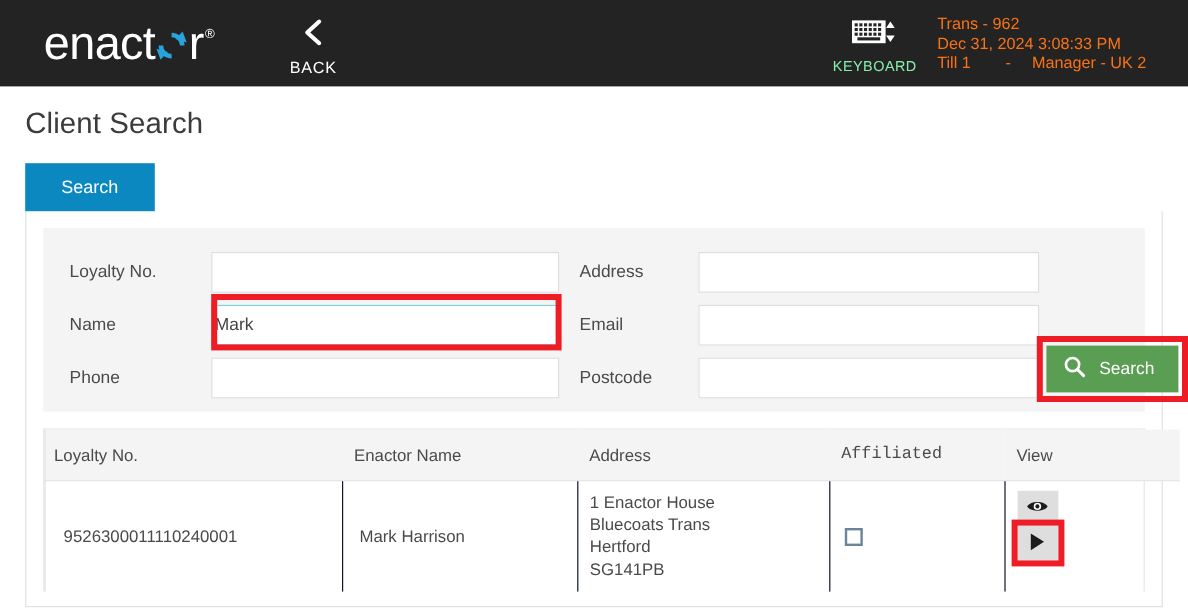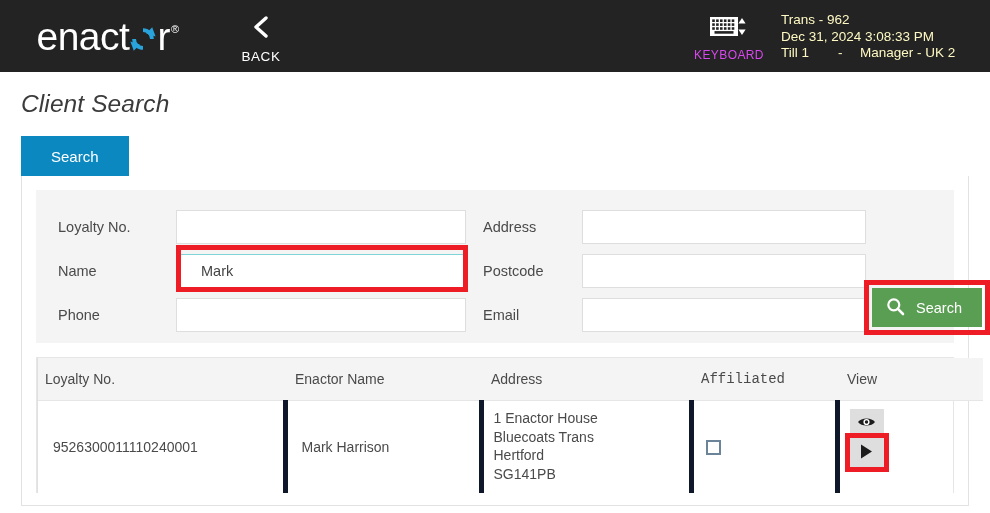--- a/index.html
+++ b/index.html
@@ -71,29 +71,29 @@
 
   .keyboard-btn {
     width: 92px; height: 100%;
     display: flex; flex-direction: column;
     align-items: center; justify-content: center;
     padding-top: 3px;
     cursor: pointer;
   }
   .kb-icon { display: flex; align-items: flex-start; }
   .keyboard-label {
-    color: #d946ef;
+    color: #86efac;
     font-size: 12px;
     letter-spacing: 0.4px;
     margin-top: 8px;
   }
 
   .trans-info {
     width: 215px;
-    color: #fef9c3;
+    color: #f97316;
     font-size: 13.5px;
     line-height: 16.5px;
     padding-left: 6px;
     padding-top: 2px;
   }
   .trans-info .row3 { display: flex; align-items: center; }
   .trans-info .till { width: 57px; }
   .trans-info .dash { width: 22px; }
 
   
@@ -102,21 +102,20 @@
     position: relative;
     height: 425px;
   }
   .page-title {
     font-size: 24.5px;
     color: #3b3b3b;
     font-weight: 400;
     padding-top: 18px;
     padding-bottom: 0;
     letter-spacing: 0.1px;
-    font-style: italic;
   }
 
   
   .tab-strip {
     display: flex;
     margin-top: 18px;
   }
   .tab {
     background: #0b88c0;
     color: #ffffff;
@@ -160,21 +159,21 @@
   }
   .form-col.right .field-label { width: 99px; }
   .field-input {
     flex: 1;
     height: 34px;
     background: #ffffff;
     border: 1px solid #dedede;
     font-family: "Liberation Sans", sans-serif;
     font-size: 14.5px;
     color: #444444;
-    padding: 0 24px;
+    padding: 0 2px;
     outline: none;
   }
   .field-input::placeholder { color: #b5b5b5; }
   .field-input.focused { border: 1px solid #7fd5d5; }
 
   
   .annot {
     position: absolute;
     border: 5px solid #ee1c25;
     pointer-events: none;
@@ -220,21 +219,21 @@
     font-weight: 400;
     color: #4a4a4a;
     text-align: left;
     padding: 13px 0 13px 10px;
     border-bottom: 1px solid #e6e6e6;
   }
   .tbl tbody td {
     font-size: 14px;
     color: #4a4a4a;
     padding: 10px 0 10px 10px;
-    border-right: 5px solid #0f172a;
+    border-right: 1px solid #0f172a;
     vertical-align: middle;
     height: 85px;
   }
   .tbl tbody td:last-child { border-right: none; }
   .col-loyalty { width: 248px; }
   .col-name    { width: 196px; }
   .col-addr    { width: 210px; }
   .col-aff     { width: 146px; font-family: Liberation Mono, monospace; }
   .col-view    { width: 146px; }
   .tbl thead th.col-loyalty { padding-left: 8px; }
@@ -380,26 +379,26 @@
         </div>
 
         <div class="form-col right">
 
           <div class="field-row">
             <span class="field-label">Address</span>
             <input class="field-input" type="text" value="" style="">
           </div>
 
           <div class="field-row">
+            <span class="field-label">Email</span>
+            <input class="field-input" type="text" value="" style="">
+          </div>
+
+          <div class="field-row">
             <span class="field-label">Postcode</span>
-            <input class="field-input" type="text" value="" style="">
-          </div>
-
-          <div class="field-row">
-            <span class="field-label">Email</span>
             <input class="field-input" type="text" value="" style="">
           </div>
         </div>
       </div>
 
       <div class="search-btn-holder">
         <button class="search-btn">
           <span>
             <svg width="19" height="19" viewBox="0 0 19 19">
               <circle cx="7.8" cy="7.8" r="5.5" fill="none" stroke="#ffffff" stroke-width="2.2"></circle>

